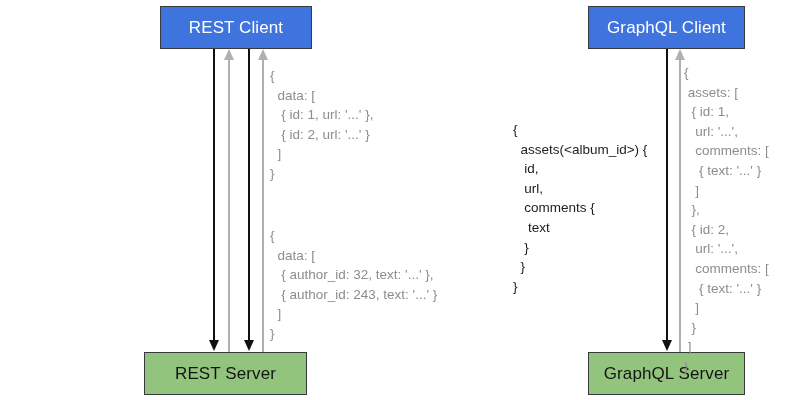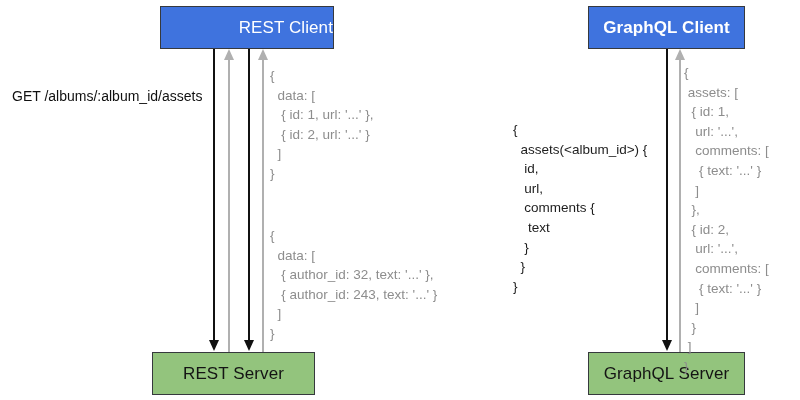--- a/index.html
+++ b/index.html
@@ -70,58 +70,57 @@
     line-height: 19px;
     color: #101010;
     white-space: pre;
   }
 </style>
 </head>
 <body>
 
 <div id="canvas">
 
-  <div class="node-box node-client" style="left:160px; top:6px; width:174px; height:43px;justify-content:flex-end;">
+  <div class="node-box node-client" style="left:160px; top:6px; width:152px; height:43px;">
     <span>REST Client</span>
   </div>
 
-  <div class="node-box node-server" style="left:152px; top:352px; width:163px; height:43px;">
+  <div class="node-box node-server" style="left:144px; top:352px; width:163px; height:43px;">
     <span>REST Server</span>
   </div>
 
   <div class="lane lane-req" style="left:213px; top:49px; height:292px;"></div>
   <div class="head head-down" style="left:208.7px; top:340px;"></div>
 
   <div class="lane lane-res" style="left:228px; top:59px; height:293px;"></div>
   <div class="head head-up" style="left:223.7px; top:49px;"></div>
 
   <div class="lane lane-req" style="left:248px; top:49px; height:292px;"></div>
   <div class="head head-down" style="left:243.7px; top:340px;"></div>
 
   <div class="lane lane-res" style="left:262px; top:59px; height:293px;"></div>
   <div class="head head-up" style="left:257.7px; top:49px;"></div>
 
-  <div class="label" style="left:12px; top:87px;">GET /albums/:album_id/assets</div>
 
 
   <div class="code" style="left:270px; top:66px;">{
   data: [
    { id: 1, url: '...' },
    { id: 2, url: '...' }
   ]
 }</div>
 
   <div class="code" style="left:270px; top:226px;">{
   data: [
    { author_id: 32, text: '...' },
    { author_id: 243, text: '...' }
   ]
 }</div>
 
-  <div class="node-box node-client" style="left:588px; top:6px; width:157px; height:43px;font-weight:bold;">
+  <div class="node-box node-client" style="left:588px; top:6px; width:157px; height:43px;">
     <span>GraphQL Client</span>
   </div>
 
   <div class="node-box node-server" style="left:588px; top:352px; width:157px; height:43px;">
     <span>GraphQL Server</span>
   </div>
 
   <div class="lane lane-req" style="left:666px; top:49px; height:292px;"></div>
   <div class="head head-down" style="left:661.7px; top:340px;"></div>
 

